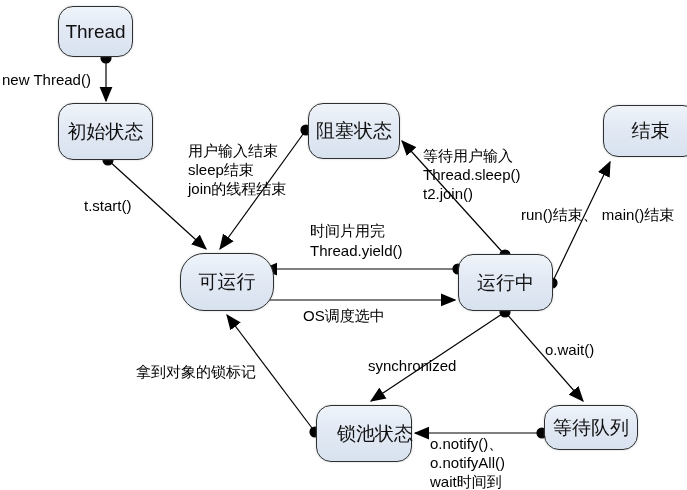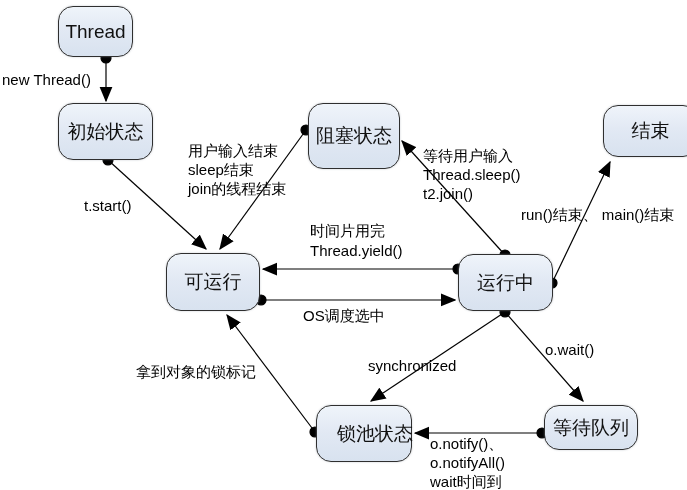--- a/index.html
+++ b/index.html
@@ -73,23 +73,23 @@
       </g>
       <g>
         <line x1="315" y1="432" x2="227" y2="315" marker-end="url(#arw)"></line>
           <circle cx="315" cy="432" r="5"></circle>
       </g>
     </g>
   </svg>
 
   <div class="node" style="left:58px;top:6px;width:75px;height:51px;">Thread</div>
   <div class="node" style="left:58px;top:103px;width:95px;height:57px;">初始状态</div>
-  <div class="node" style="left:308px;top:103px;width:92px;height:66px;font-family:Liberation Serif, serif;">阻塞状态</div>
+  <div class="node" style="left:308px;top:103px;width:92px;height:56px;font-family:Liberation Serif, serif;">阻塞状态</div>
   <div class="node" style="left:603px;top:105px;width:95px;height:52px;">结束</div>
-  <div class="node" style="left:166px;top:253px;width:94px;height:58px;">可运行</div>
+  <div class="node" style="left:180px;top:253px;width:94px;height:58px;border-radius:24px;">可运行</div>
   <div class="node" style="left:458px;top:254px;width:95px;height:57px;">运行中</div>
   <div class="node" style="left:316px;top:405px;width:96px;height:57px;padding-left:22px;">锁池状态</div>
   <div class="node" style="left:544px;top:405px;width:94px;height:45px;">等待队列</div>
 
   <div class="elabel" style="left:2px;top:70px;">new Thread()</div>
   <div class="elabel" style="left:84px;top:196px;">t.start()</div>
 
   <div class="elabel" style="left:188px;top:141px;">
     <span>用户输入结束</span>
     <span>sleep结束</span>

